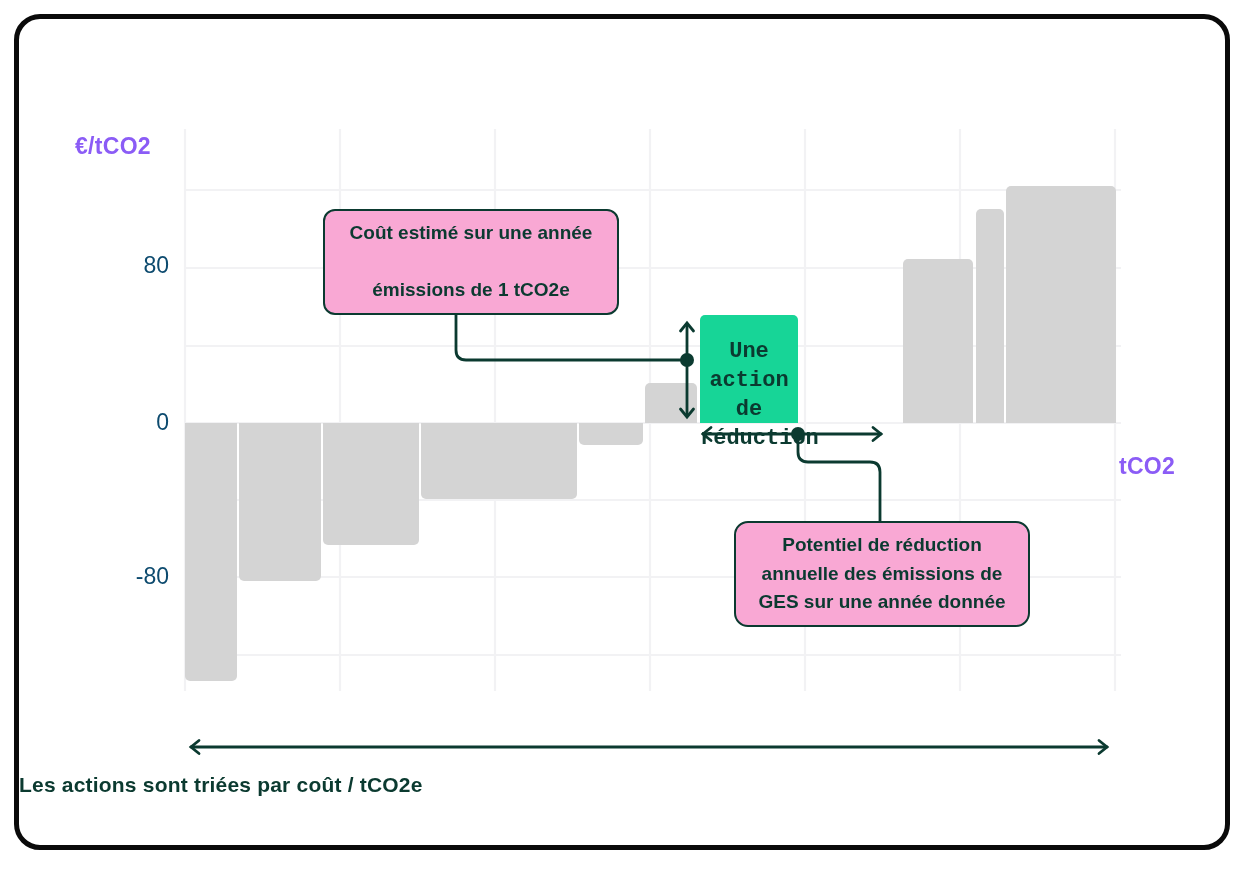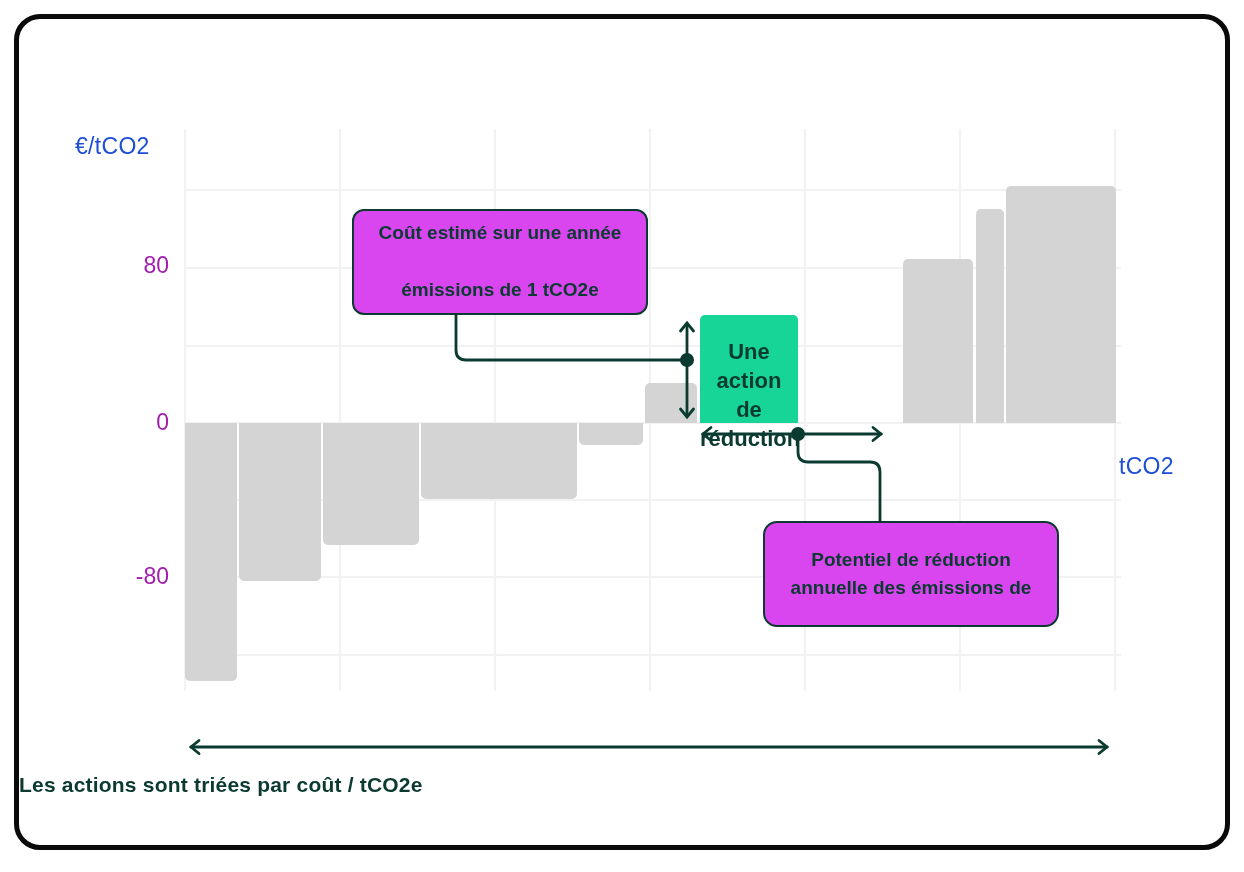--- a/index.html
+++ b/index.html
@@ -23,66 +23,66 @@
     border-radius: 26px;
     overflow: hidden;
   }
   #plot {
     position: absolute;
     left: 0; top: 0;
     width: 1206px; height: 826px;
   }
   .axis-label {
     position: absolute;
-    color: #1d4ed8;
+    color: #8b5cf6;
     font-size: 23px;
-    font-weight: 400;
+    font-weight: 700;
     letter-spacing: .3px;
     white-space: nowrap;
   }
   .ytick {
     position: absolute;
-    color: #a21caf;
+    color: #0c4a6e;
     font-size: 23px;
     font-weight: 400;
     text-align: right;
     white-space: nowrap;
   }
   .bar {
     position: absolute;
     background: #d4d4d4;
+    font-family: Liberation Mono, monospace;
   }
   .bar.pos { border-radius: 5px 5px 0 0; }
   .bar.neg { border-radius: 0 0 5px 5px; }
   .bar.green { background: #17d597; }
   .bar-label {
     position: absolute;
     left: 0; right: 0;
     text-align: center;
     color: #0b3a30;
     font-size: 22px;
     font-weight: bold;
     line-height: 1.32;
     pointer-events: none;
   }
   .callout {
     position: absolute;
-    background: #d946ef;
+    background: #f9a8d4;
     border: 2.5px solid #0b3a30;
     border-radius: 12px;
     color: #0b3a30;
     font-size: 19px;
     font-weight: bold;
     line-height: 1.5;
     text-align: center;
     display: flex;
     align-items: center;
     justify-content: center;
     padding: 10px 10px;
-    margin-left: 29px;
   }
   .caption {
     position: absolute;
     left: 0; right: 0;
     color: #0b3a30;
     font-size: 21px;
     font-weight: bold;
     letter-spacing: .2px;
   }
   svg.overlay {
@@ -200,20 +200,21 @@
           <span>Coût estimé sur une année</span><br>
           <br>
           <span>émissions de 1 tCO2e</span>
         </div>
       </div>
 
       <div class="callout" style="left:715px; top:502px; width:296px; height:106px;border-radius:14px;">
         <div>
           <span>Potentiel de réduction</span><br>
           <span>annuelle des émissions de</span><br>
+          <span>GES sur une année donnée</span>
         </div>
       </div>
 
       <div class="caption" style="top:754px;">Les actions sont triées par coût / tCO2e</div>
 
     </div>
   </div>
 </div>
 
 </body></html>

